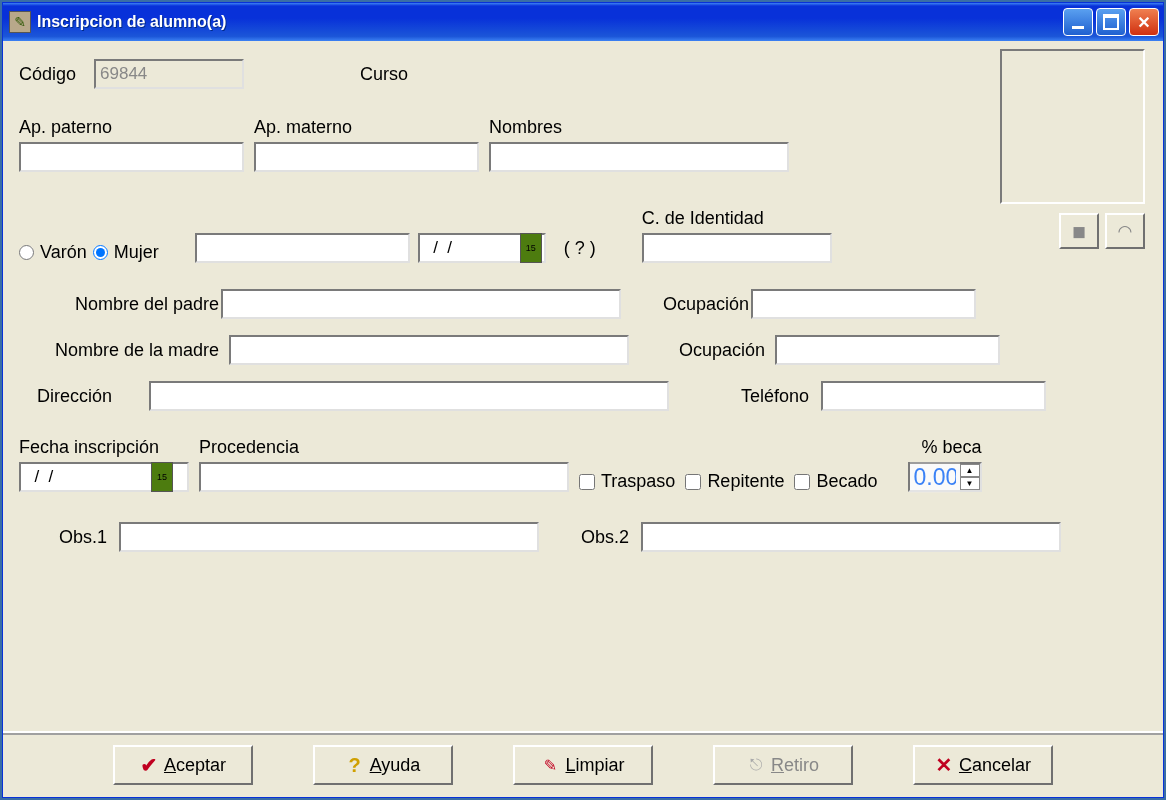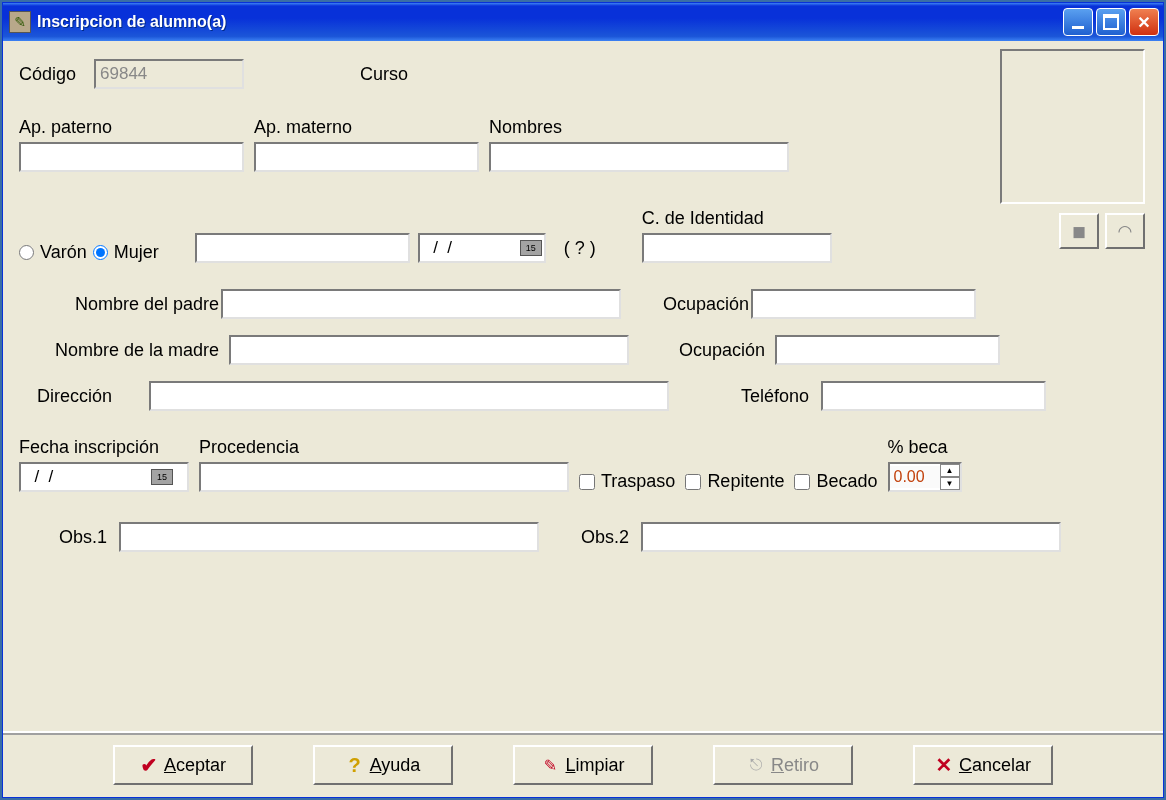--- a/index.html
+++ b/index.html
@@ -110,25 +110,25 @@
 .date-field {
   display:inline-flex;
   align-items:center;
   background:#fff;
   border: 2px solid;
   border-color: #7a7a7a #e0e0e0 #e0e0e0 #7a7a7a;
   height:30px;
 }
 .date-field input { border:none; outline:none; width:100px; padding:2px 4px; font-family:inherit; font-size:17px;}
 .date-field .calbtn {
-  width:22px; height:16px;
+  width:22px; height:30px;
   border:1px solid #555;
   font-size:9px;
   display:flex;align-items:center;justify-content:center;
-  background:#a3a3a3;
+  background:#4d7c0f;
   margin-right:2px;
 }
 
 .select-wrap {
   display:inline-flex;
   align-items:center;
   border: 2px solid;
   border-color: #7a7a7a #e0e0e0 #e0e0e0 #7a7a7a;
   background:#fff;
   height:32px;
@@ -153,21 +153,21 @@
 .chk { width:16px; height:16px; }
 
 .spin {
   display:inline-flex;
   align-items:center;
   border: 2px solid;
   border-color: #7a7a7a #e0e0e0 #e0e0e0 #7a7a7a;
   background:#fff;
   height:30px;
 }
-.spin input { border:none;outline:none;width:50px;padding:2px 4px;color:#c2410c;font-family:inherit;font-size:16px;}
+.spin input { border:none;outline:none;width:50px;padding:2px 4px;color:#3b82f6;font-family:inherit;font-size:23px;}
 .spin .spinbtn { width:20px;height:26px;display:flex;flex-direction:column;}
 .spin .spinbtn div{flex:1;border:1px solid #888;display:flex;align-items:center;justify-content:center;font-size:8px;}
 
 .btnbar {
   border-top:2px solid;
   border-color:#fff;
   box-shadow: inset 0 2px 0 #a0a0a0;
   padding: 12px 0;
   display:flex;
   justify-content:center;
@@ -303,21 +303,21 @@
         <span class="lbl">Traspaso</span>
       </div>
       <div class="row" style="gap:6px;">
         <input type="checkbox" class="chk" style="">
         <span class="lbl">Repitente</span>
       </div>
       <div class="row" style="gap:6px;align-items:center;">
         <input type="checkbox" class="chk" style="">
         <span class="lbl">Becado</span>
       </div>
-      <div class="field-group" style="align-items:flex-start;">
+      <div class="field-group" style="align-items:flex-end;margin-left:20px;">
         <span class="lbl">% beca</span>
         <div class="spin">
           <input disabled="" value="0.00" style="">
           <div class="spinbtn">
             <div>▲</div>
             <div>▼</div>
           </div>
         </div>
       </div>
     </div>

